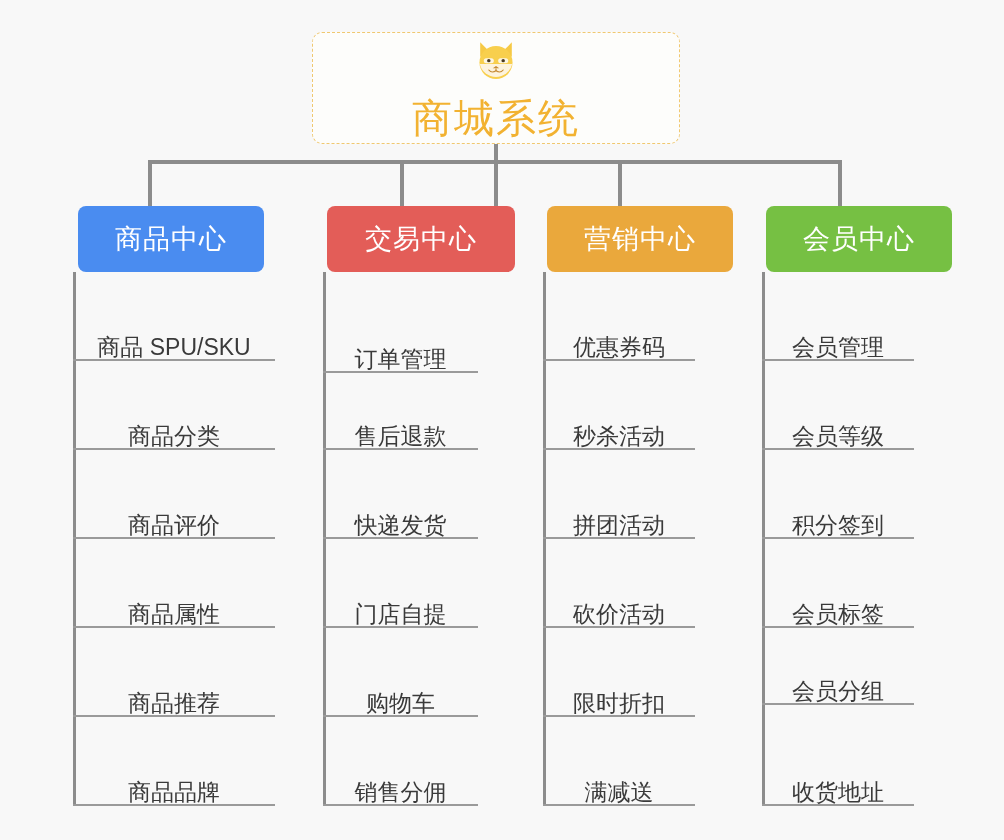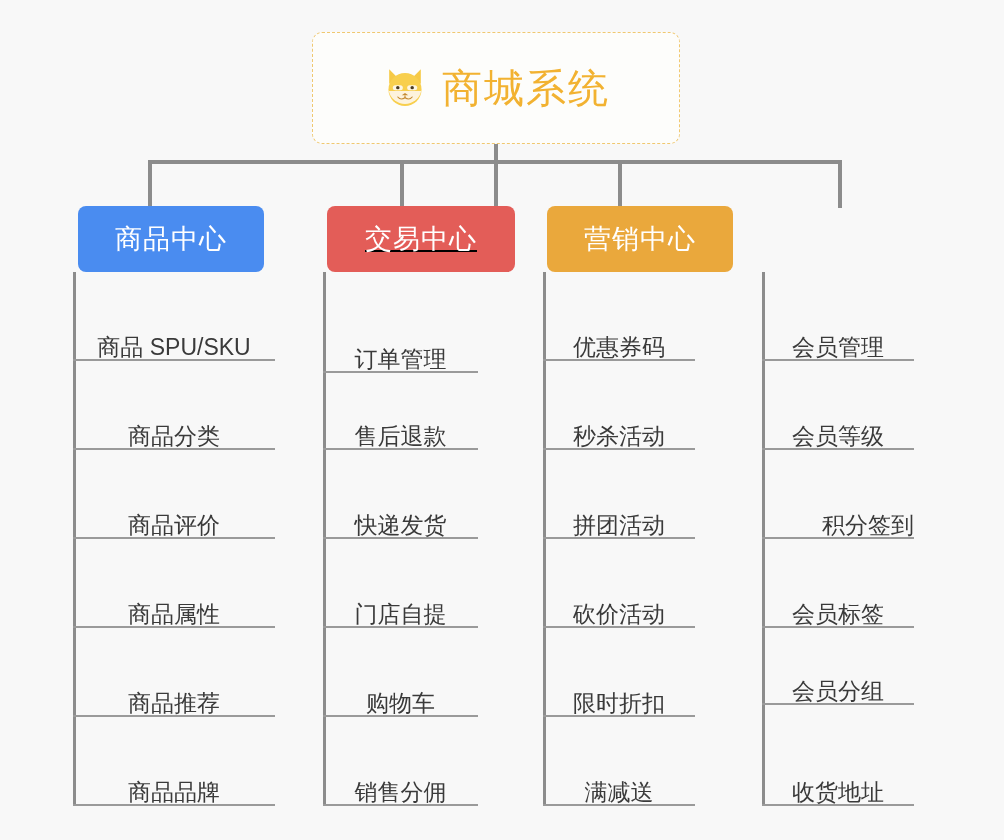--- a/index.html
+++ b/index.html
@@ -105,21 +105,21 @@
     color: #3a3a3a;
     line-height: 1;
     white-space: nowrap;
   }
 </style>
 </head>
 <body style="background: rgb(248, 248, 248);">
 
 <div id="chart-root">
 
-  <div class="root-node" style="border-color: rgb(240, 200, 112);">
+  <div class="root-node" style="border-color: rgb(240, 200, 112); flex-direction: column;">
     <svg class="shiba-icon" viewBox="0 0 64 64">
       <path d="M10 6 L10 26 L22 18 Z" fill="#f6c945"></path>
       <path d="M54 6 L54 26 L42 18 Z" fill="#f6c945"></path>
       <ellipse cx="32" cy="34" rx="23" ry="23" fill="#f8cf4d"></ellipse>
       <path d="M9.5 36 a23 23 0 0 0 45 0 Z" fill="#fdf3dd"></path>
       <rect x="15" y="28" width="14" height="7" rx="3.5" fill="#fdf6e3"></rect>
       <rect x="35" y="28" width="14" height="7" rx="3.5" fill="#fdf6e3"></rect>
       <circle cx="22" cy="31.5" r="2.4" fill="#4a3a20"></circle>
       <circle cx="42" cy="31.5" r="2.4" fill="#4a3a20"></circle>
       <path d="M32 39 l-4.5 3 h9 Z" fill="#c58a33"></path>
@@ -135,26 +135,29 @@
   <div class="conn conn-h" style="left:148px; top:160px; width:694px;"></div>
 
   <div class="conn conn-v" style="left:148px; top:160px; height:48px;"></div>
   <div class="conn conn-v" style="left:400px; top:160px; height:48px;"></div>
   <div class="conn conn-v" style="left:618px; top:160px; height:48px;"></div>
   <div class="conn conn-v" style="left:838px; top:160px; height:48px;"></div>
 
   <div class="cat-box" style="left: 58px; width: 186px; background: rgb(74, 140, 240);">
     <span class="cat-label">商品中心</span>
   </div>
-  <div class="cat-box" style="left: 307px; width: 188px; background: rgb(227, 93, 88); text-decoration: underline;">
+  <div class="cat-box" style="left: 307px; width: 188px; background: rgb(227, 93, 88);">
     <span class="cat-label">交易中心</span>
   </div>
   <div class="cat-box" style="left: 527px; width: 186px; background: rgb(234, 168, 60);">
     <span class="cat-label">营销中心</span>
   </div>
+  <div class="cat-box" style="left: 746px; width: 186px; background: rgb(118, 192, 67);">
+    <span class="cat-label">会员中心</span>
+  </div>
 
   <div class="leaf-col" style="left:73px; width:202px;">
       <div class="leaf-spine" style="height: 534px; background: rgb(140, 140, 140);"></div>
       <div class="leaf-item" style="top: 0px; width: 202px;">
         <span class="leaf-label">商品 SPU/SKU</span>
       </div>
       <div class="leaf-item" style="top: 89px; width: 202px;">
         <span class="leaf-label">商品分类</span>
       </div>
       <div class="leaf-item" style="top: 178px; width: 202px;">
@@ -213,21 +216,21 @@
       </div>
     </div>
   <div class="leaf-col" style="left:762px; width:152px;">
       <div class="leaf-spine" style="height: 534px; background: rgb(140, 140, 140);"></div>
       <div class="leaf-item" style="top: 0px; width: 152px;">
         <span class="leaf-label">会员管理</span>
       </div>
       <div class="leaf-item" style="top: 89px; width: 152px;">
         <span class="leaf-label">会员等级</span>
       </div>
-      <div class="leaf-item" style="top: 178px; width: 152px; justify-content: flex-end;">
+      <div class="leaf-item" style="top: 178px; width: 152px;">
         <span class="leaf-label">积分签到</span>
       </div>
       <div class="leaf-item" style="top: 267px; width: 152px;">
         <span class="leaf-label">会员标签</span>
       </div>
       <div class="leaf-item" style="top: 344px; width: 152px;">
         <span class="leaf-label">会员分组</span>
       </div>
       <div class="leaf-item" style="top: 445px; width: 152px;">
         <span class="leaf-label">收货地址</span>

